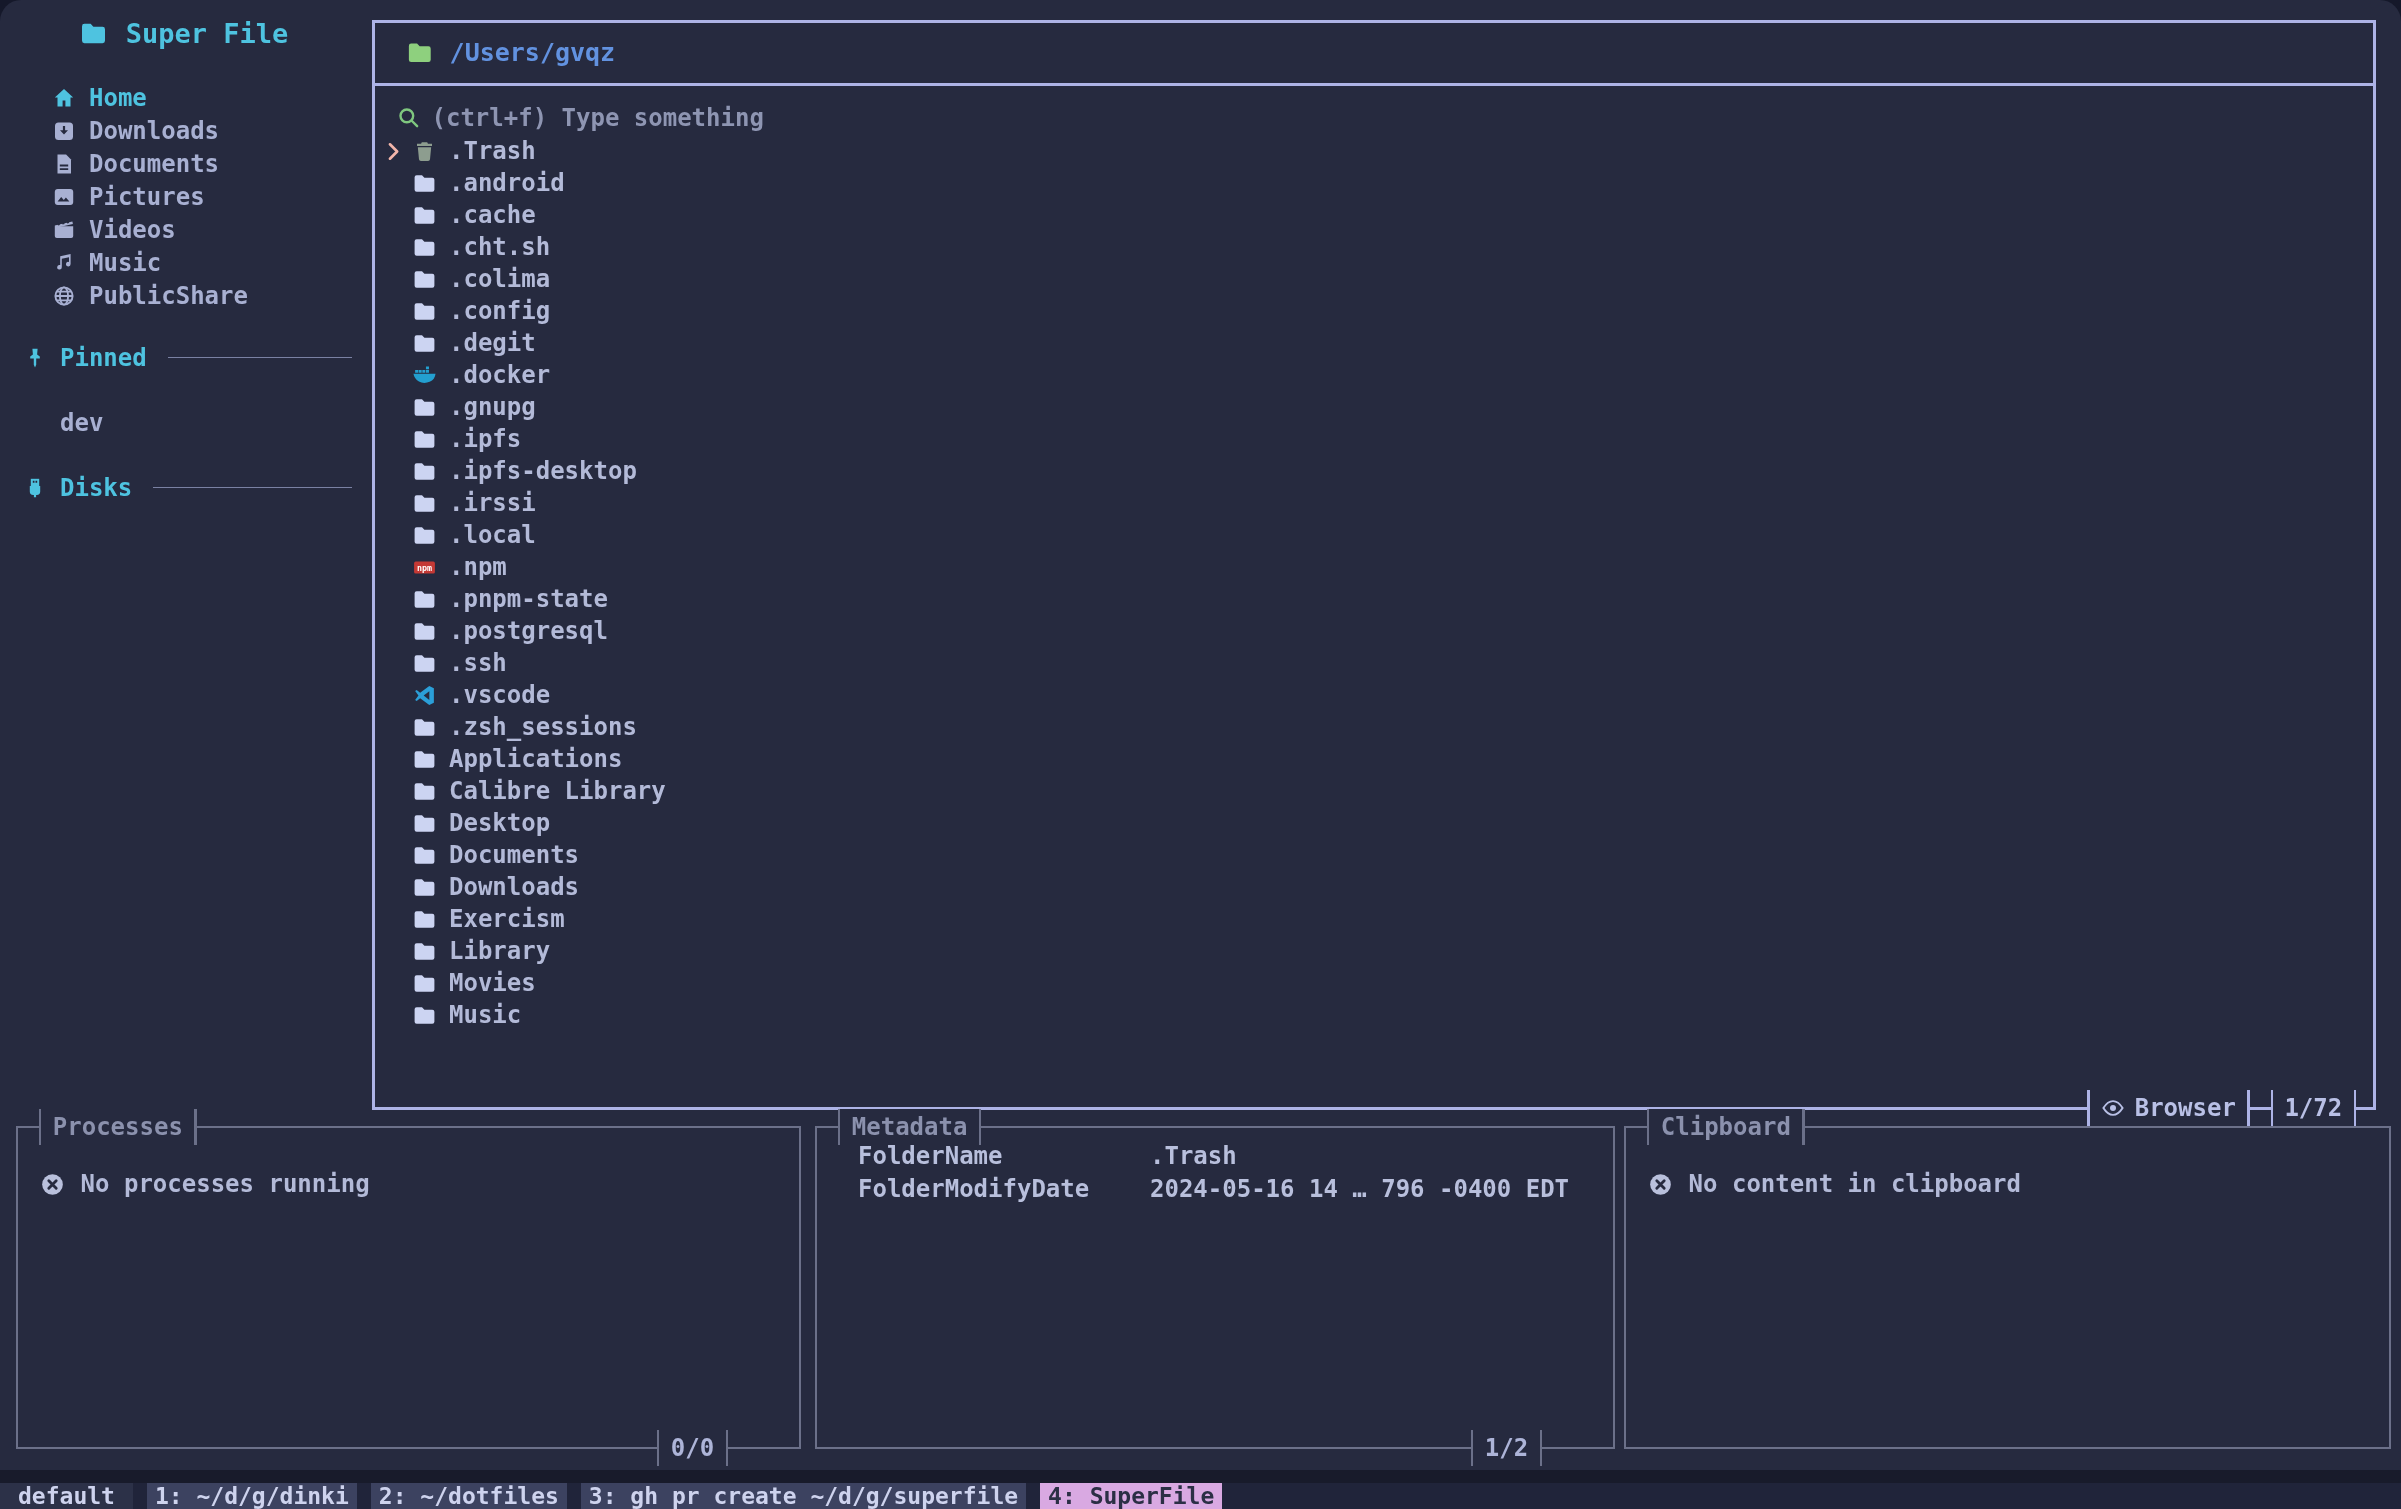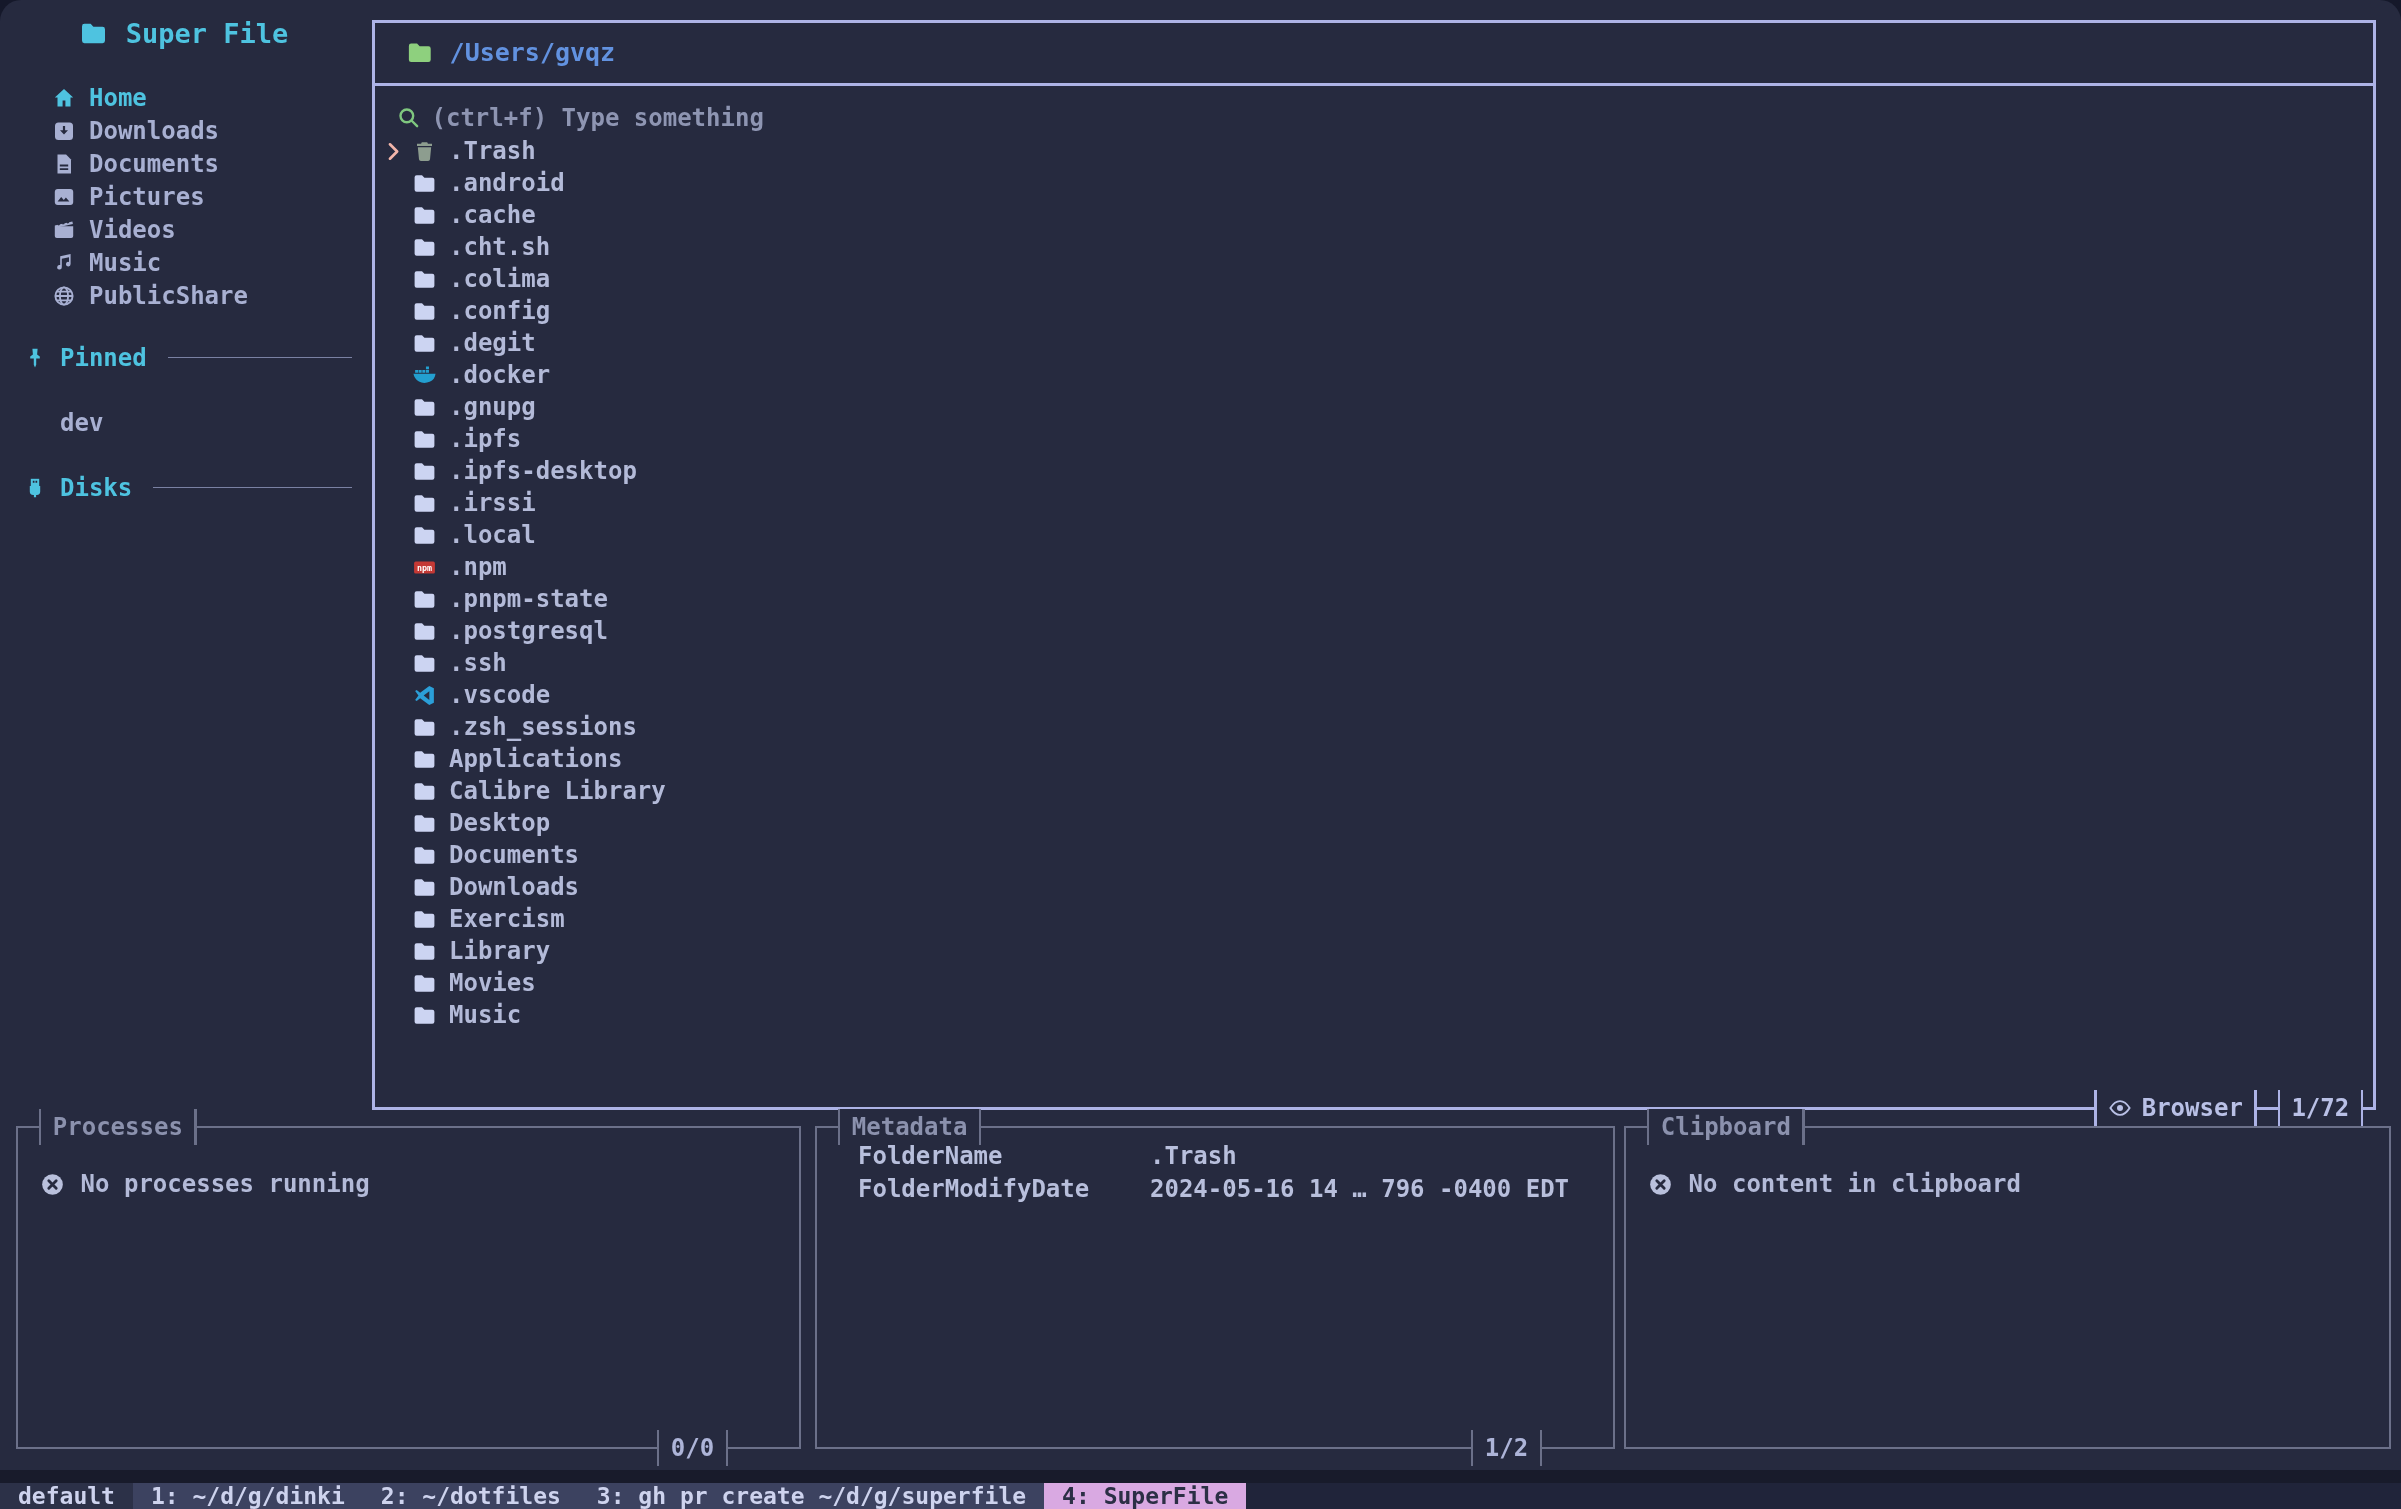--- a/index.html
+++ b/index.html
@@ -72,21 +72,21 @@
   .ic-trash{color:var(--trash);}
   .ic-docker{color:var(--docker);}
   .ic-npm{color:var(--npm);}
   .ic-vscode{color:var(--vscode);}
 
   
   .tickbar{position:absolute;height:36px;display:flex;align-items:center;--tick:var(--pborder);}
   .tickbar .tick{width:2.4px;height:100%;background:var(--tick);}
   .tickbar .tlabel{background:var(--bg);padding:0 11.4px;height:100%;display:flex;align-items:center;gap:9.7px;white-space:nowrap;}
   .tickbar .hseg{width:21px;height:2.4px;background:var(--tick);}
-  .main-footer{right:10px;bottom:-19.5px;--tick:var(--accent);color:#b9c0e6;font-size:24px;padding-left:36px;}
+  .main-footer{right:17px;bottom:-19.5px;--tick:var(--accent);color:#b9c0e6;font-size:24px;padding-left:36px;}
   .main-footer .si{width:24px;height:24px;}
 
   
   .panel{position:absolute;top:1126px;height:323px;border:2.4px solid var(--pborder);background:var(--bg);}
   .processes{left:16px;width:785px;}
   .metadata{left:815px;width:800px;}
   .clipboard{left:1624px;width:767px;}
   .panel-title{top:-18.7px;left:21px;color:var(--ptitle);font-size:24px;}
   .counter{bottom:-18.7px;right:71px;color:var(--counter);font-size:24px;}
   .empty-row{margin:42px 0 0 21px;display:flex;align-items:center;gap:14.6px;
@@ -95,21 +95,21 @@
   .meta-rows{margin:11.4px 0 0 13px;color:var(--meta);font-size:24px;}
   .meta-row{height:33px;display:flex;align-items:center;}
   .meta-key{width:292px;flex:none;margin-left:28px;}
   .meta-value{white-space:nowrap;}
 
   
   .bottom-strip{position:absolute;left:0;top:1470px;width:100%;height:13px;background:#181b2b;}
   .tmux-bar{position:absolute;left:0;top:1483px;width:100%;height:26px;background:var(--tmux-bg);
     display:flex;align-items:stretch;font-size:23px;color:var(--tmux-text);}
   .session{background:var(--tmux-session-bg);padding:0 18px;display:flex;align-items:center;}
-  .twin{background:var(--tmux-win-bg);padding:0 18px;display:flex;align-items:center;white-space:pre;}
+  .twin{background:var(--tmux-win-bg);padding:0 8px;display:flex;align-items:center;white-space:pre;margin-left:14px;}
   .twin.active{background:var(--tmux-active-bg);color:var(--tmux-active-text);}
   svg{overflow:visible;}
 </style>
 </head>
 <body>
 
 <svg width="0" height="0" style="position:absolute" aria-hidden="true">
   <defs>
     <symbol id="i-folder" viewBox="0 0 24 24">
         <path fill="currentColor" d="M2.5 6a2 2 0 0 1 2-2h5.1l2.3 2.4h7.6a2 2 0 0 1 2 2V18a2 2 0 0 1-2 2h-15a2 2 0 0 1-2-2z"></path>

